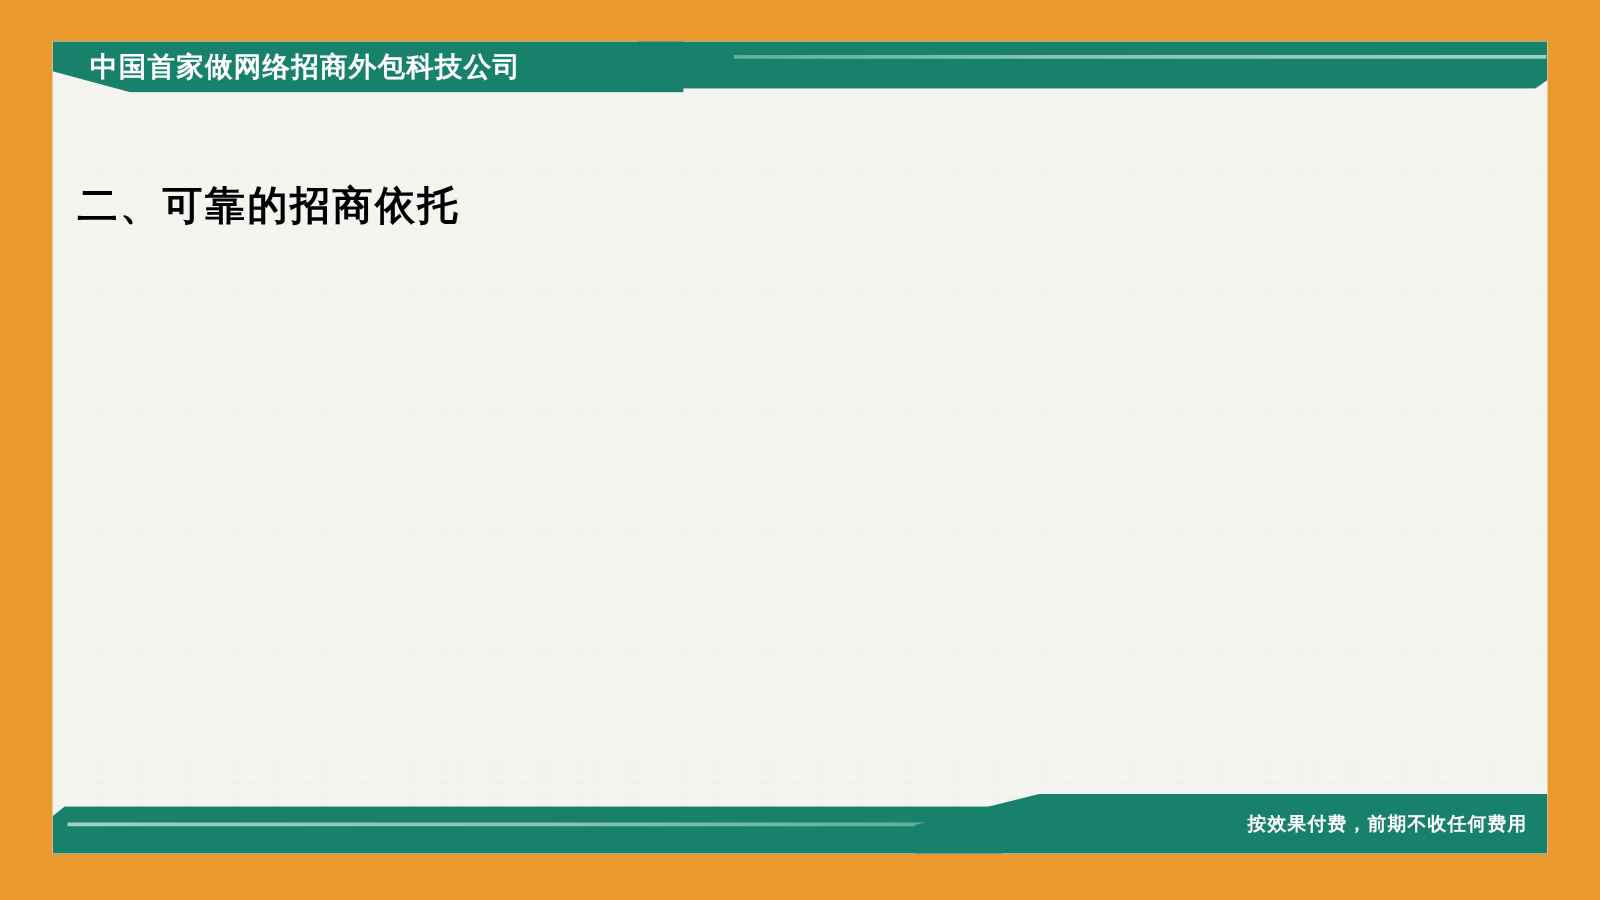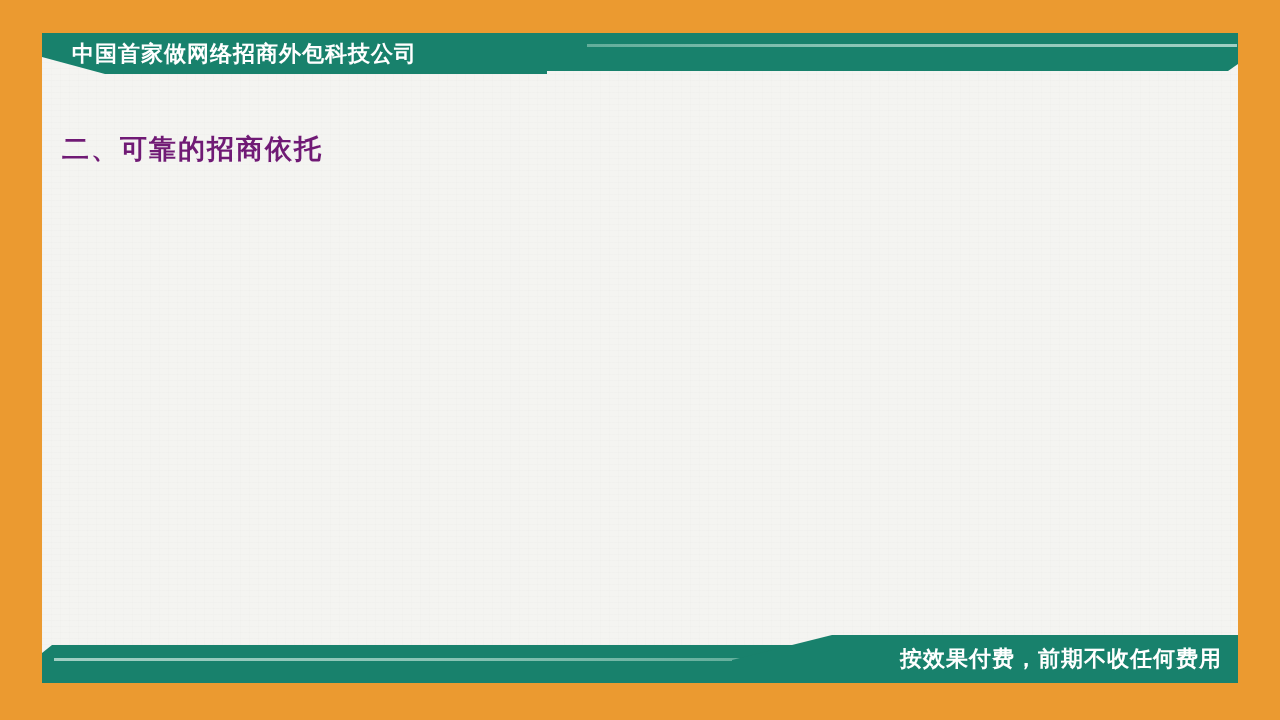--- a/index.html
+++ b/index.html
@@ -98,23 +98,23 @@
   .content {
     position: absolute;
     left: 42px;
     top: 81px;
     width: 1196px;
     height: 540px;
   }
   .section-heading {
     position: absolute;
     left: 20px;
-    top: 50px;
-    color: #701a75;
-    font-size: 27px;
+    top: 62px;
+    color: #000000;
+    font-size: 32px;
     font-weight: bold;
     letter-spacing: 2px;
     white-space: nowrap;
   }
   .paragraph {
     position: absolute;
     left: 8px;
     top: 148px;
     width: 1140px;
     color: #1d7f6c;
@@ -160,21 +160,21 @@
     height: 48px;
     background: #18816c;
     clip-path: polygon(0 25px, 100px 0, 506px 0, 506px 48px, 0 48px);
     display: flex;
     align-items: center;
     justify-content: flex-end;
   }
   .footer-text {
     margin-right: 16px;
     color: #ffffff;
-    font-size: 22px;
+    font-size: 15px;
     font-weight: bold;
     letter-spacing: 1px;
     white-space: nowrap;
   }
 </style>
 </head>
 <body>
 
 <div id="slide">
 

